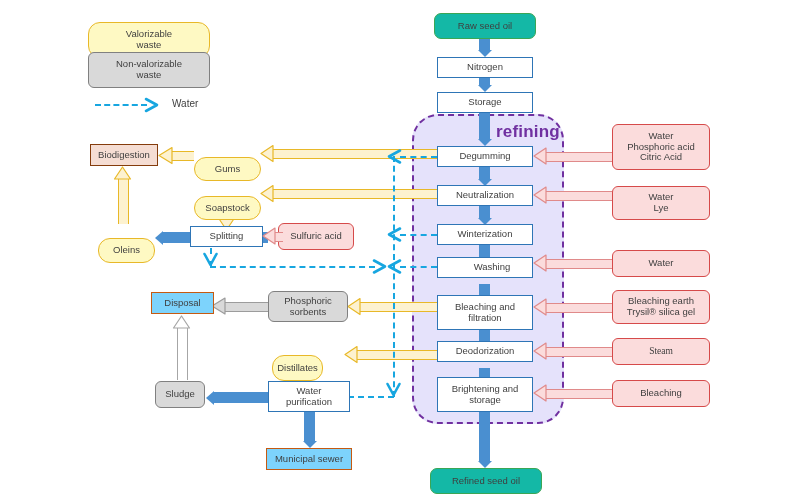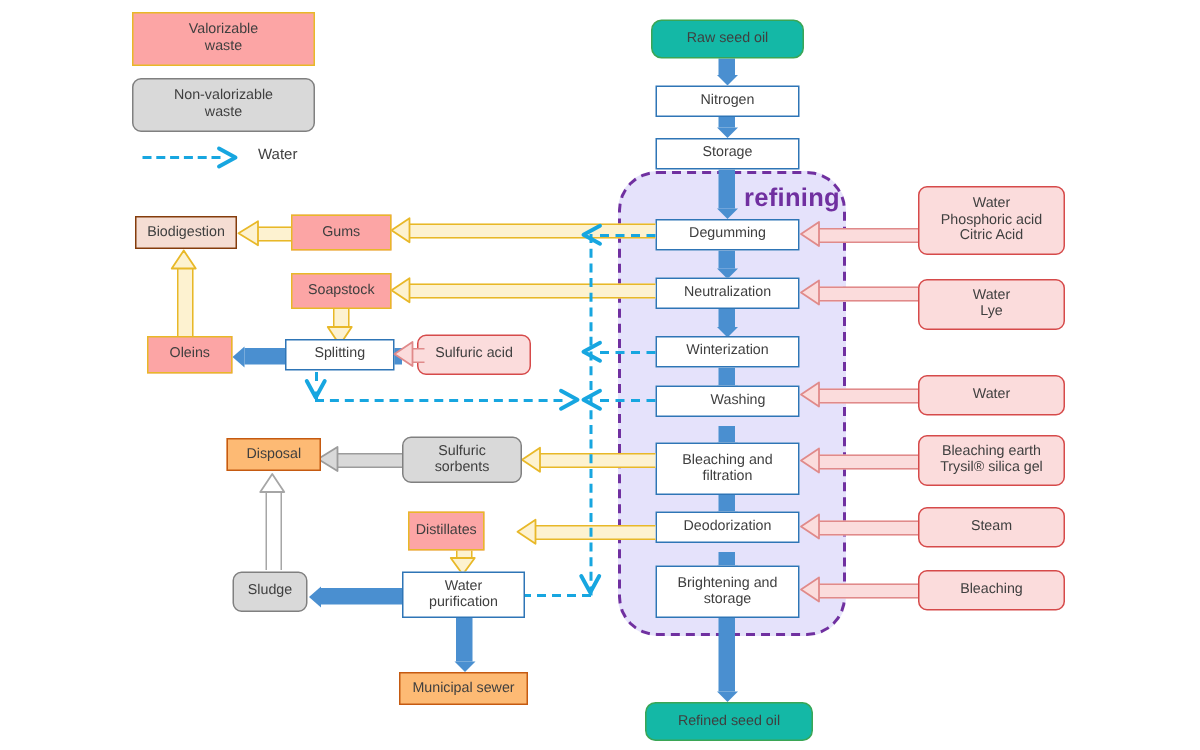--- a/index.html
+++ b/index.html
@@ -8,23 +8,23 @@
   #stage{position:relative;width:800px;height:500px;}
 
   .box{position:absolute;box-sizing:border-box;display:flex;align-items:center;
        justify-content:center;text-align:center;line-height:1.12;
        font-size:9.5px;color:#3f3f3f;padding:1px 2px;}
 
   
   .b-process{background:#ffffff;border:1.4px solid #2e75b6;}
   .b-endpoint{background:#14b8a6;border:1.4px solid #3aa655;border-radius:7px;}
   .b-input{background:#fbdcdc;border:1.4px solid #d64a4a;border-radius:6px;}
-  .b-val{background:#fca5a5;border:1.4px solid #e8b828;border-radius:0;}
+  .b-val{background:#fef9c3;border:1.4px solid #e8b828;border-radius:12px;margin-top:14px;}
   .b-nonval{background:#d9d9d9;border:1.4px solid #808080;border-radius:6px;}
-  .b-disposal{background:#fdba74;border:1.6px solid #c55a11;}
+  .b-disposal{background:#7dd3fc;border:1.6px solid #c55a11;}
   .b-biodig{background:#f5ddd3;border:1.6px solid #843c0c;}
 
   
   .legend-label{position:absolute;font-size:10px;color:#404040;}
 
   
   #refining-panel{position:absolute;background:rgba(198,191,247,.45);
       border:2px dashed #7030a0;border-radius:26px;box-sizing:border-box;}
   #refining-label{position:absolute;font-size:17px;font-weight:bold;
       color:#7030a0;font-style:normal;letter-spacing:.2px;}
@@ -154,21 +154,21 @@
 
   <div class="box b-input" style="left:612px;top:250px;width:98px;height:27px;">Water</div>
 
   <div class="box b-input" style="left:612px;top:290px;width:98px;height:34px;">
     <span style="display:block;">
       <span>Bleaching earth</span><br>
       <span>Trysil® silica gel</span>
     </span>
   </div>
 
-  <div class="box b-input" style="left:612px;top:338px;width:98px;height:27px;">Steam</div>
+  <div class="box b-input" style="left:612px;top:338px;width:98px;height:27px;font-family:Liberation Serif, serif;">Steam</div>
 
   <div class="box b-input" style="left:612px;top:380px;width:98px;height:27px;">Bleaching</div>
 
   <div class="ar-r-h" style="left:546px;top:152px;width:66px;height:8px;"></div>
   <div class="ar-y-head-left" style="left:533px;top:146px;">
     <svg class="icon" width="14" height="20" viewBox="0 0 14 20">
       <path d="M13,2 L1,10 L13,18 Z" fill="#fbdcdc" stroke="#e08a8a" stroke-width="1.2" stroke-linejoin="round"></path>
     </svg>
   </div>
 
@@ -346,21 +346,21 @@
   <div class="ar-y-head-left" style="left:262px;top:226px;">
     <svg class="icon" width="14" height="20" viewBox="0 0 14 20">
       <path d="M13,2 L1,10 L13,18 Z" fill="#fbdcdc" stroke="#e08a8a" stroke-width="1.2" stroke-linejoin="round"></path>
     </svg>
   </div>
 
   <div class="box b-disposal" style="left:151px;top:292px;width:63px;height:22px;">Disposal</div>
 
   <div class="box b-nonval" style="left:268px;top:291px;width:80px;height:31px;">
     <span style="display:block;">
-      <span>Sulfuric</span><br>
+      <span>Phosphoric</span><br>
       <span>sorbents</span>
     </span>
   </div>
 
   <div class="box b-val" style="left:272px;top:341px;width:51px;height:26px;">Distillates</div>
 
   <div class="box b-nonval" style="left:155px;top:381px;width:50px;height:27px;">Sludge</div>
 
   <div class="box b-process" style="left:268px;top:381px;width:82px;height:31px;">
     <span style="display:block;">

